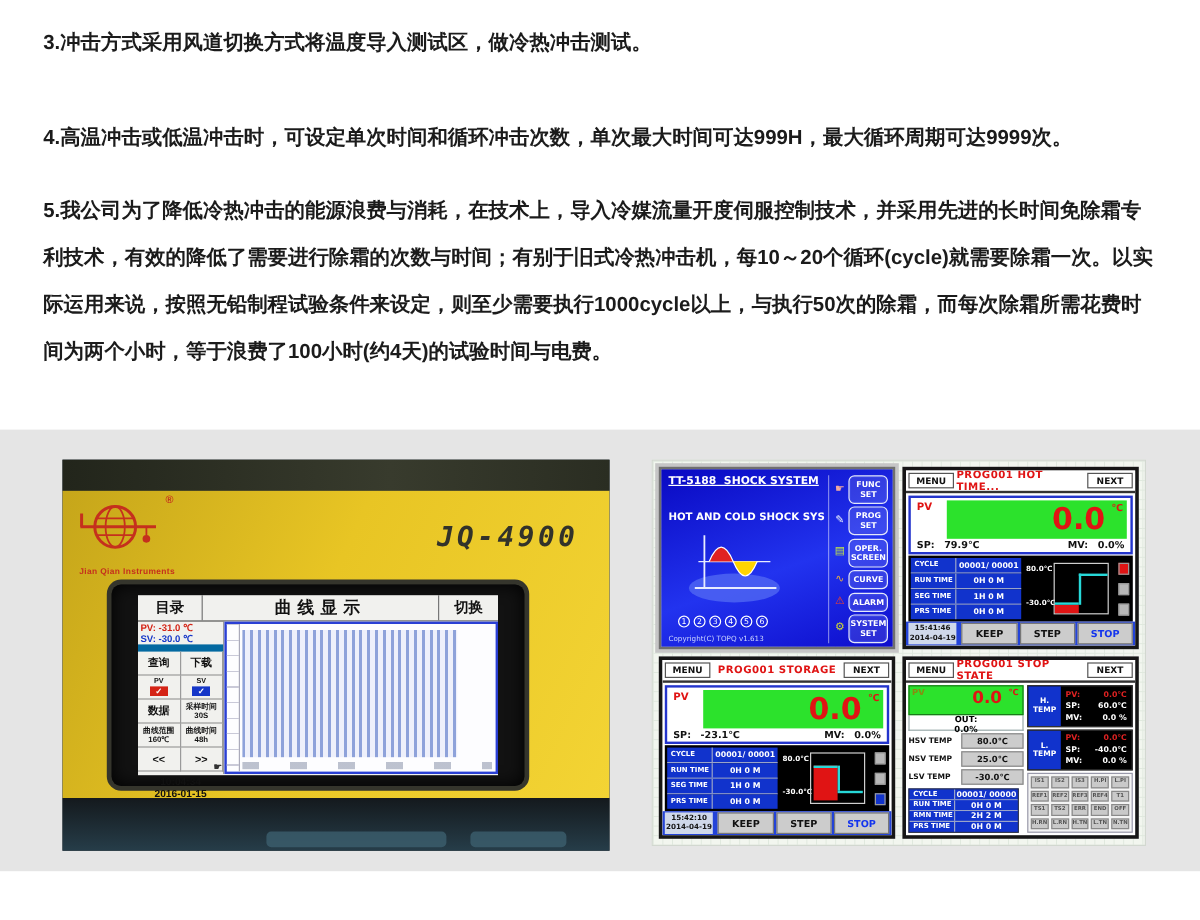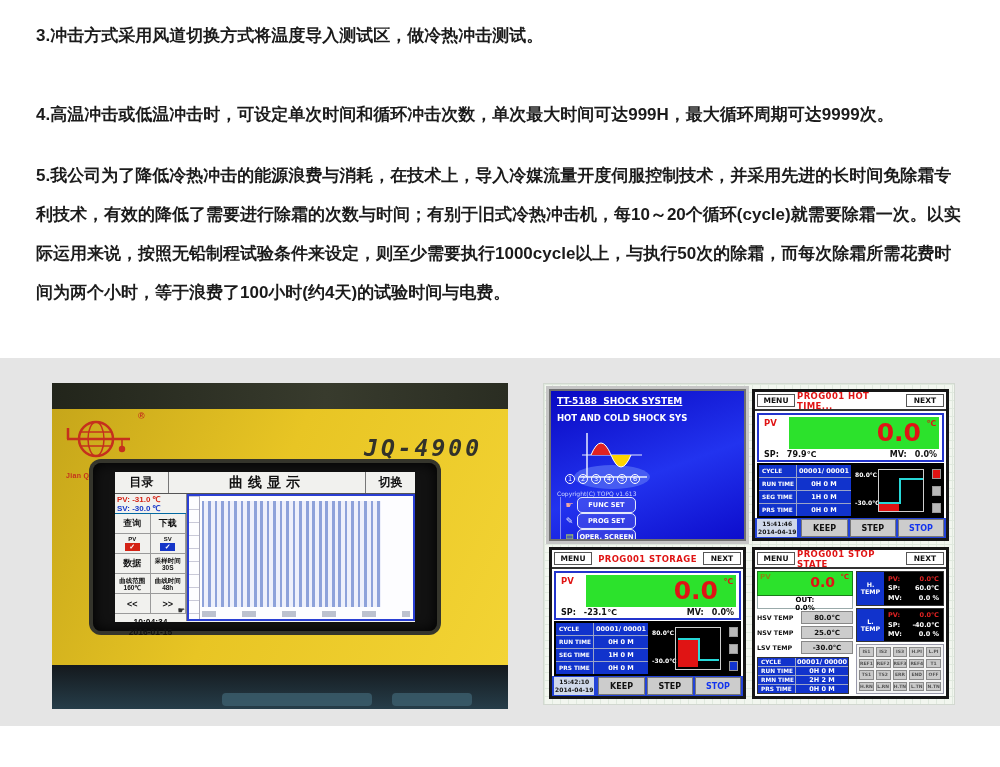--- a/index.html
+++ b/index.html
@@ -21,32 +21,32 @@
   .p-yellow { position:absolute; left:0; top:26px; right:0; height:256px; background:linear-gradient(115deg,#c6a61a,#e8c524 45%,#f3d434); }
   .p-bottom { position:absolute; left:0; bottom:0; right:0; height:44px; background:linear-gradient(#14191d,#263d49); }
   .slot { position:absolute; bottom:3px; height:13px; background:#3c5f6e; border-radius:4px; opacity:.8; }
   .slot1 { left:170px; width:150px; } .slot2 { left:340px; width:80px; }
 
   .logo { position:absolute; left:14px; top:32px; width:140px; }
   .reg { position:absolute; left:72px; top:-4px; color:#c5301d; font-size:9px; font-weight:bold; }
   .brand { margin-top:1px; color:#c5301d; font-size:7px; font-weight:bold; letter-spacing:.3px; }
   .model { position:absolute; right:26px; top:52px; font-family:"DejaVu Sans Mono",monospace; font-style:italic; font-weight:bold; font-size:23px; letter-spacing:3px; color:#32322a; }
 
-  .bezel { position:absolute; left:41px; top:80px; width:344px; height:168px; background:#121212; border-radius:8px; box-shadow:0 0 0 4px #35352c, inset 0 0 14px #000; }
+  .bezel { position:absolute; left:41px; top:104px; width:344px; height:168px; background:#121212; border-radius:8px; box-shadow:0 0 0 4px #35352c, inset 0 0 14px #000; }
   .tscreen { position:absolute; left:22px; top:9px; width:300px; height:150px; background:#f1f1ee; color:#111; }
 
   .ts-top { height:22px; display:flex; border-bottom:1px solid #555; }
   .ts-menu,.ts-switch { width:54px; font-size:12px; font-weight:bold; display:flex; align-items:center; justify-content:center; }
   .ts-menu { border-right:1px solid #777; }
   .ts-switch { width:50px; border-left:1px solid #777; }
   .ts-title { flex:1; font-size:14px; font-weight:bold; letter-spacing:5px; display:flex; align-items:center; justify-content:center; }
 
   .ts-body { display:flex; height:127px; }
   .ts-side { width:72px; border-right:1px solid #888; }
-  .pvsv { padding:1px 2px 0; font-size:8px; line-height:9px; font-weight:bold; border-bottom:1px solid #0369a1; }
+  .pvsv { padding:1px 2px 0; font-size:8px; line-height:9px; font-weight:bold; border-bottom:6px solid #0369a1; }
   .pvline { color:#d42315; } .svline { color:#1536c8; }
   .sgrid { display:grid; grid-template-columns:1fr 1fr; }
   .scell { height:20px; border:1px solid #9a9a9a; border-top:none; border-left:none; display:flex; flex-direction:column; align-items:center; justify-content:center; font-size:9px; font-weight:bold; position:relative; }
   .scell .sm { font-size:6.5px; line-height:7px; }
   .chk { width:15px; height:8px; font-size:7px; color:#fff; display:flex; align-items:center; justify-content:center; margin-top:1px; }
   .chk.red { background:#d42315; } .chk.blue { background:#1536c8; }
   .chklab { font-size:6px; line-height:6px; }
   .cursor-hand { position:absolute; right:0; bottom:-2px; font-size:8px; color:#333; }
   .ts-time { border-top:none; font-size:8.5px; font-weight:bold; text-align:center; line-height:10px; padding-top:3px; }
 
@@ -56,24 +56,24 @@
   .xlabels { position:absolute; left:13px; right:3px; bottom:2px; height:6px; background:repeating-linear-gradient(90deg,#8891a8 0 14px,transparent 14px 40px); opacity:.55; }
 
   
   .comp { position:absolute; left:543px; top:25px; width:412px; height:322px; background:#f2f6ef;
           background-image:linear-gradient(#e0e9de 1px,transparent 1px),linear-gradient(90deg,#e0e9de 1px,transparent 1px);
           background-size:8px 8px; border:1px solid #d2d8d0; padding:5px; }
   .comp-grid { display:grid; grid-template-columns:1fr 1fr; grid-template-rows:1fr 1fr; gap:6px; width:100%; height:100%; }
   .scr { position:relative; font-family:"DejaVu Sans",sans-serif; overflow:hidden; }
 
   
-  .q1 { border:2px solid #6f6f6f; box-shadow:0 0 0 3px #c6c6c6; background:linear-gradient(160deg,#0909c2,#2233ef 55%,#0d0dcc); display:flex; padding:5px 4px 3px 6px; color:#fff;flex-direction:column; }
+  .q1 { border:2px solid #6f6f6f; box-shadow:0 0 0 3px #c6c6c6; background:linear-gradient(160deg,#0909c2,#2233ef 55%,#0d0dcc); display:flex; padding:5px 4px 3px 6px; color:#fff; }
   .q1-left { flex:1; position:relative; }
   .t1 { font-size:9px; font-weight:bold; text-decoration:underline; white-space:pre; }
-  .t2 { font-size:8.5px; font-weight:bold; margin-top:7px; white-space:pre; }
+  .t2 { font-size:8.5px; font-weight:bold; margin-top:20px; white-space:pre; }
   .sinewrap { margin:4px 0 0 10px; }
   .dots { position:absolute; bottom:13px; left:8px; display:flex; gap:3px; }
   .dot { width:10px; height:10px; border:1px solid #fff; border-radius:50%; font-size:6.5px; line-height:9px; text-align:center; }
   .copyright { position:absolute; bottom:0; left:0; font-size:6px; color:#ccd5ff; }
   .q1-right { width:76px; display:flex; flex-direction:column; justify-content:space-between; border-left:1px solid rgba(255,255,255,.45); padding-left:3px; margin-left:3px; }
   .mbtn { display:flex; align-items:center; gap:2px; }
   .mi { width:11px; font-size:9px; line-height:1; text-align:center; }
   .mi.hand{color:#f0a8a0;} .mi.pencil{color:#e8eefc;} .mi.page{color:#bfe34a;} .mi.curve{color:#f0b23c;} .mi.alarm{color:#f04030;} .mi.gear{color:#d2dc30;}
   .mlabel { flex:1; border:1px solid #e4e8fa; border-radius:5px; font-size:6.6px; font-weight:bold; text-align:center; padding:3px 0; background:rgba(255,255,255,.12); box-shadow:inset 0 0 0 1px #3c48e8; }
 

